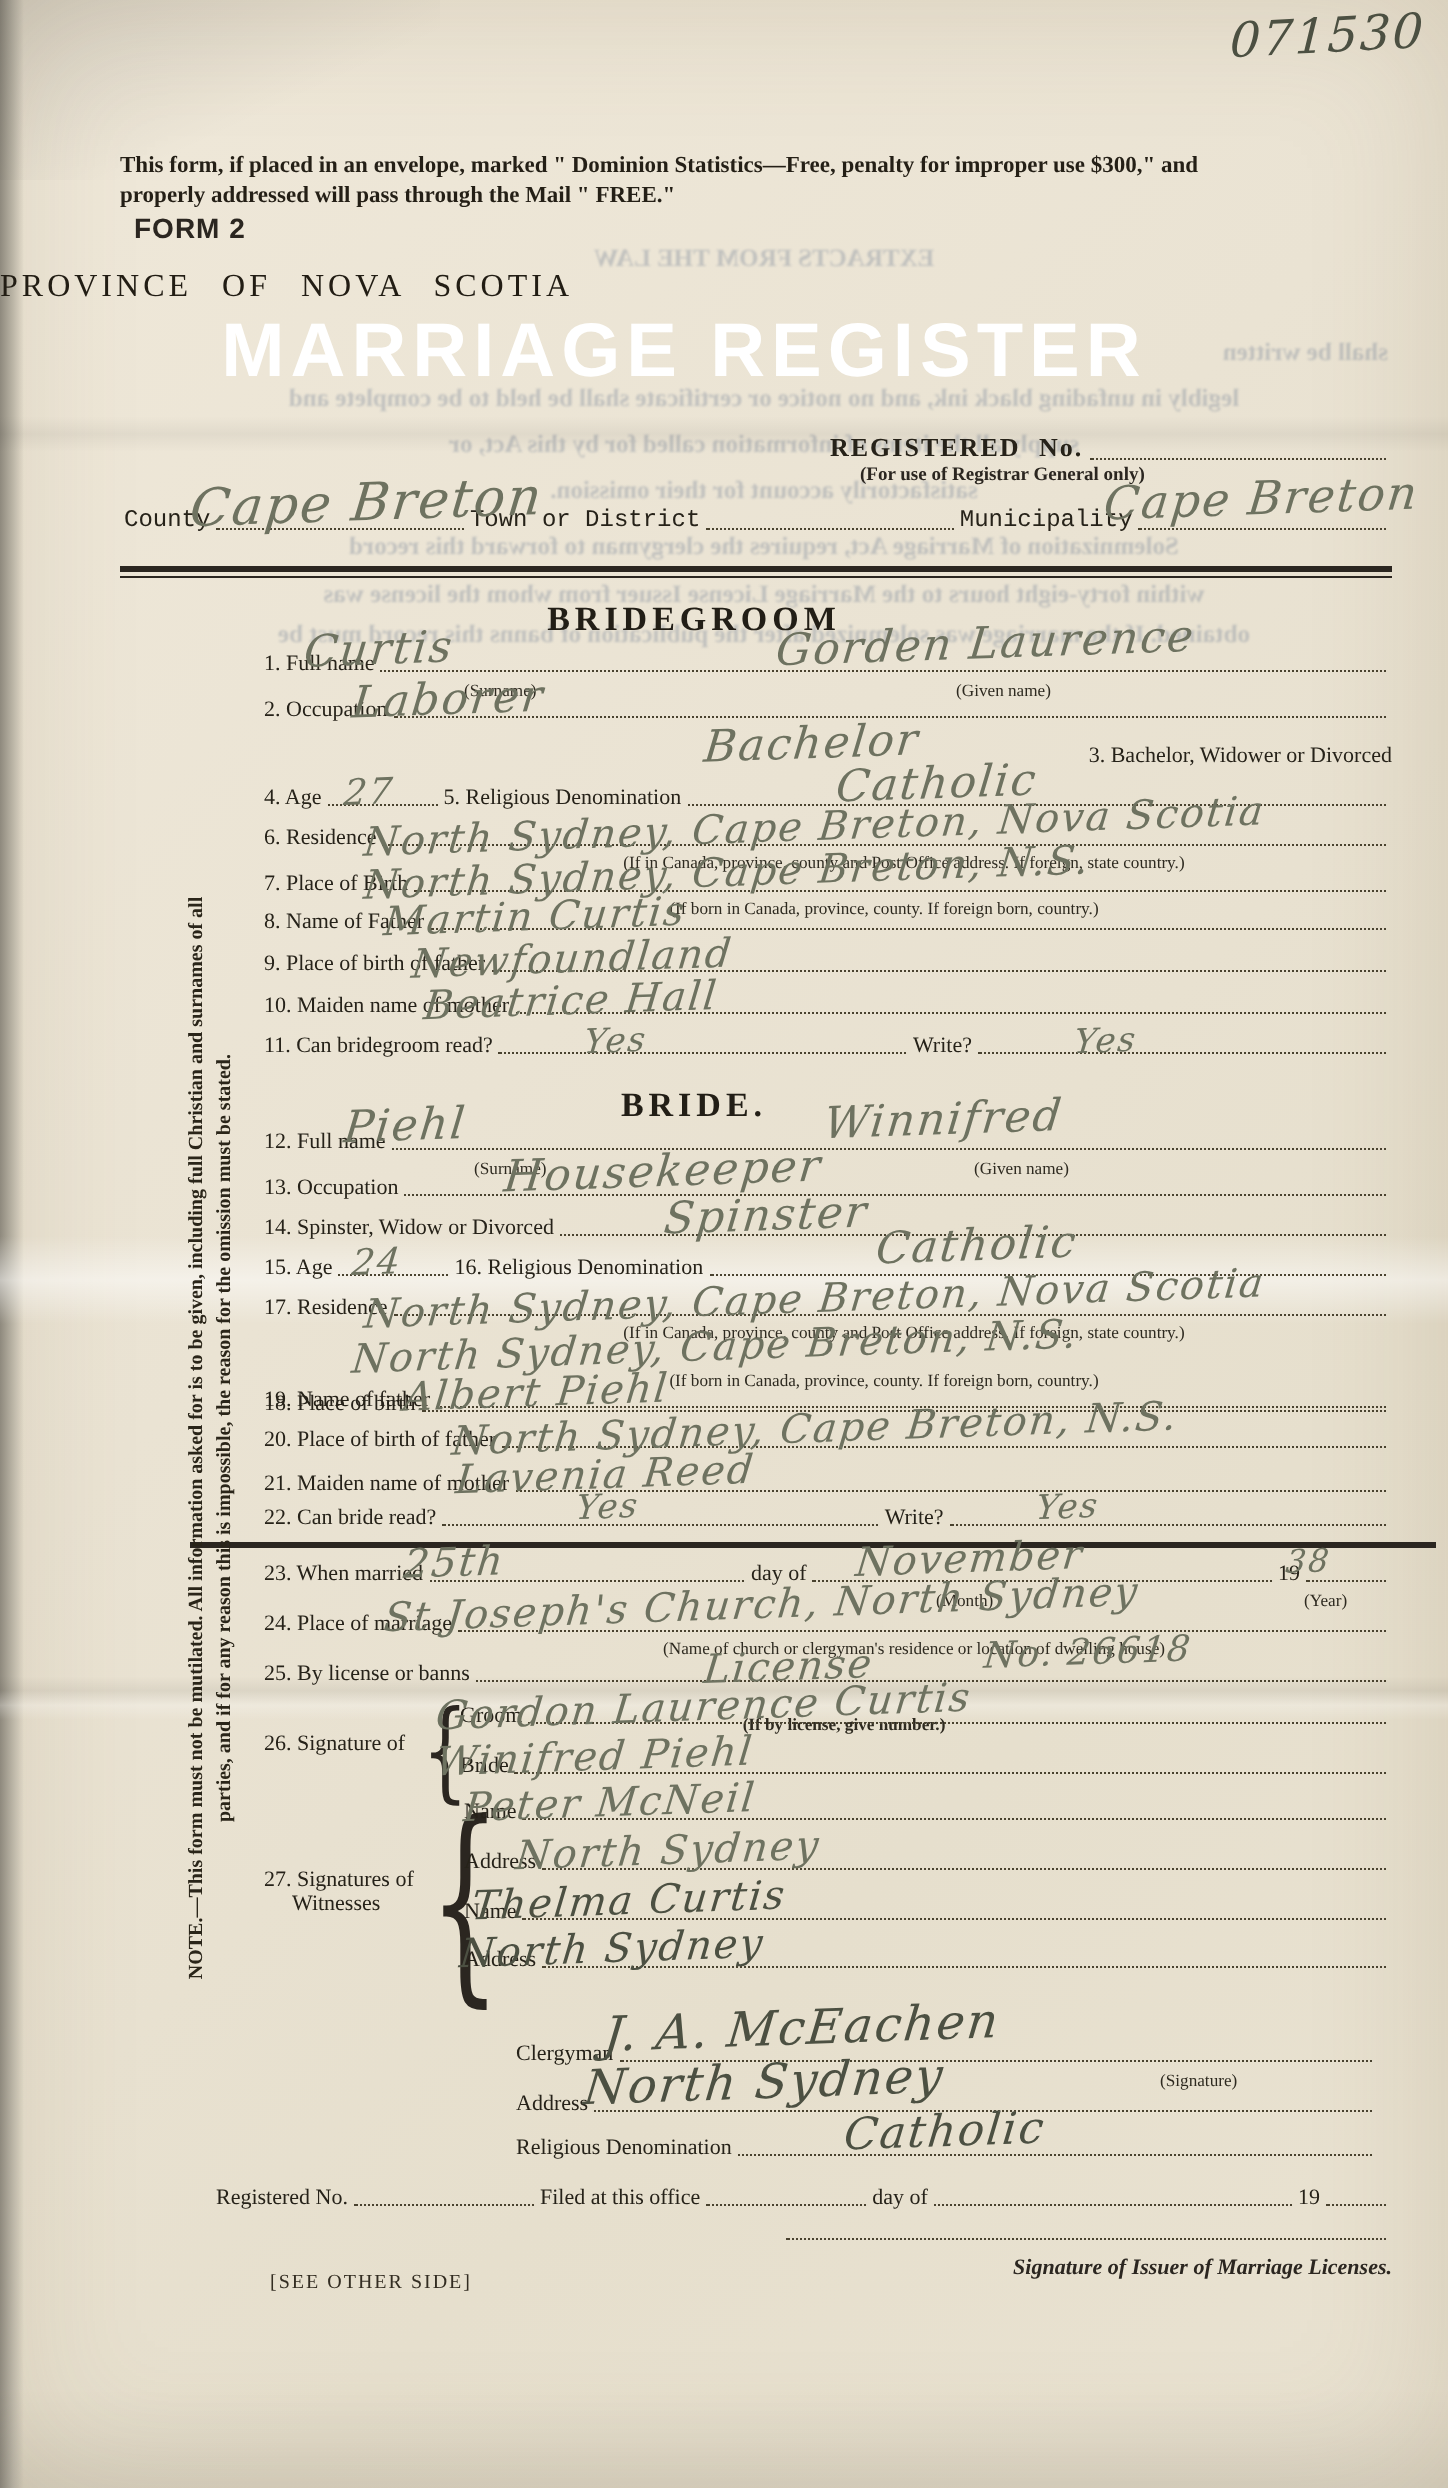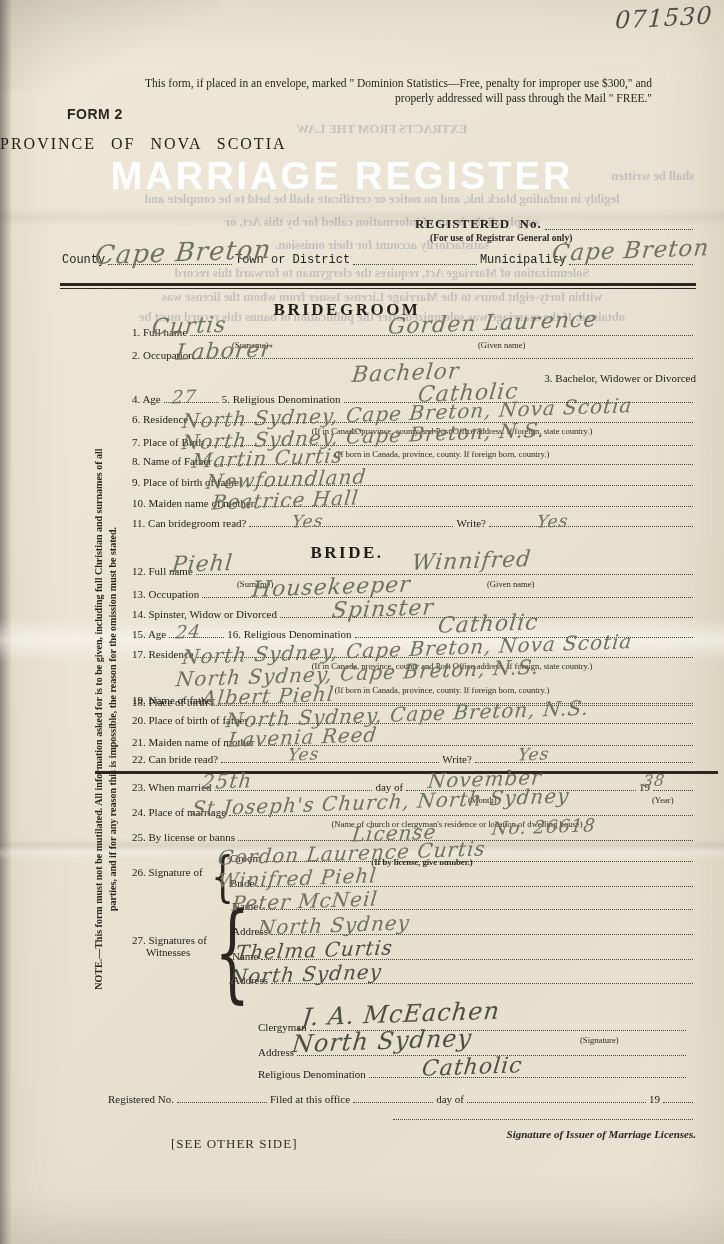--- a/index.html
+++ b/index.html
@@ -40,33 +40,33 @@
   .rule.single{border-bottom:none;height:0;}
   .brace{position:absolute;font-family:"DejaVu Serif",serif;color:#2b2620;font-weight:400;}
 
   
   .hw{position:absolute;font-family:"DejaVu Serif",serif;font-style:italic;
       color:#6e7260;white-space:nowrap;transform:rotate(-2deg) skewX(-8deg);
       letter-spacing:1px;}
   .hw.dark{color:#4c5042;}
   .hw.big{font-size:26px;}
 
-  .notice{position:absolute;left:60px;right:72px;top:76px;text-align:right;
-          font-weight:normal;font-size:11.5px;line-height:14.5px;color:#241f16;}
+  .notice{position:absolute;left:60px;right:72px;top:76px;text-align:left;
+          font-weight:bold;font-size:11.5px;line-height:14.5px;color:#241f16;}
   .form-label{position:absolute;left:67px;top:106px;font-family:"Liberation Sans",sans-serif;
           font-weight:bold;font-size:14px;letter-spacing:.5px;}
   .province{position:absolute;left:0;right:40px;top:135px;text-align:left;
           font-size:16px;letter-spacing:2px;word-spacing:9px;color:#221d14;}
   .main-title{position:absolute;left:0;right:40px;top:155px;text-align:center;
           font-family:"Liberation Sans",sans-serif;font-weight:bold;font-size:38px;
           letter-spacing:3px;color:#ffffff;}
   .reg-note{position:absolute;left:430px;top:233px;font-size:9.5px;font-weight:bold;}
   .sig-label27{line-height:12px;text-align:left;}
   .issuer{position:absolute;right:28px;top:1128px;font-size:11px;font-weight:bold;font-style:italic;}
-  .see-other{position:absolute;left:135px;top:1136px;font-size:13px;letter-spacing:1px;color:#332d22;margin-left:36px;}
+  .see-other{position:absolute;left:135px;top:1136px;font-size:10px;letter-spacing:1px;color:#332d22;}
 
   .side-note{position:absolute;left:92px;top:1002px;width:566px;
              transform:rotate(-90deg);transform-origin:0 0;
              font-size:10px;font-weight:bold;line-height:13.5px;text-align:center;color:#2a2519;}
 </style>
 </head>
 <body>
 
 <div class="stage">
   <div class="paper"></div>

